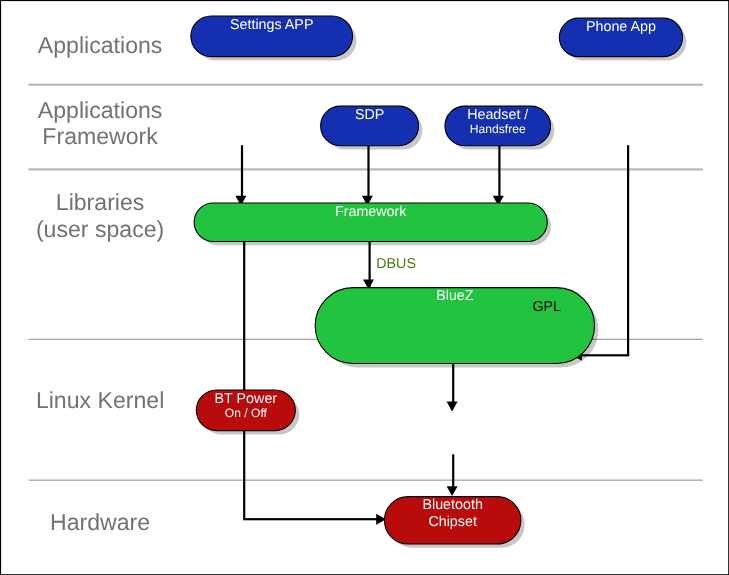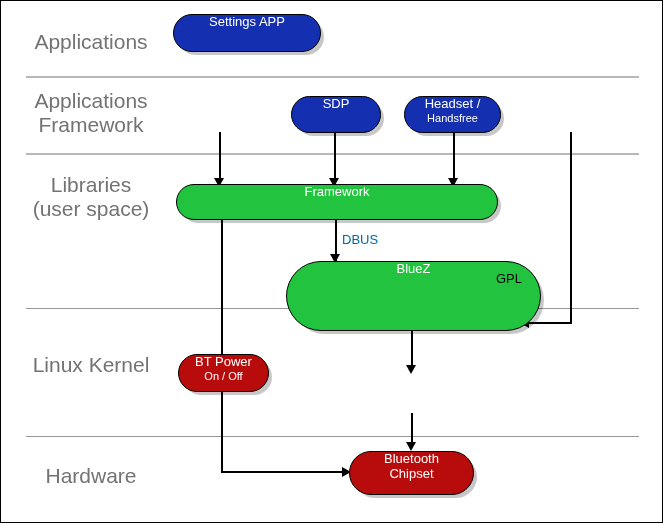--- a/index.html
+++ b/index.html
@@ -47,21 +47,21 @@
   .node .l1{font-size:13px;line-height:1.15;}
   .node .l2{font-size:11px;line-height:1.15;}
   .node.blue{background:#1430b0;}
   .node.green{background:#22c43f;}
   .node.red{background:#b80c0c;}
   .node.green .l1{font-size:13px;}
   .node.wide .l1{font-size:13px;}
   
   .gpl-tag{
     position:absolute;
-    right:18px;top:9px;
+    right:30px;top:9px;
     color:#000000;
     font-size:13px;
   }
   
   .vline{position:absolute;width:0;border-left:2px solid #000000;z-index:2;}
   .hline{position:absolute;height:0;border-top:2px solid #000000;z-index:2;}
   .arrow{position:absolute;width:0;height:0;z-index:3;}
   .arrow.down{
     border-left:5px solid transparent;
     border-right:5px solid transparent;
@@ -72,21 +72,21 @@
     border-bottom:5px solid transparent;
     border-right:9px solid #000000;
   }
   .arrow.right{
     border-top:5px solid transparent;
     border-bottom:5px solid transparent;
     border-left:9px solid #000000;
   }
   .edge-label{
     position:absolute;
-    color:#0369a1;
+    color:#4d7c0f;
     font-size:13px;
     z-index:4;
   }
 </style>
 </head>
 <body>
 
 <div id="canvas">
 
   <div class="divider" style="left:25px;top:75px;width:613px;"></div>
@@ -126,20 +126,23 @@
   <div class="arrow down" style="left:405px;top:441px;"></div>
 
   <div class="vline" style="left:220px;top:218px;height:253px;"></div>
   <div class="hline" style="left:220px;top:470px;width:123px;"></div>
   <div class="arrow right" style="left:341px;top:466px;"></div>
 
   <div class="node blue" style="left:172px;top:13px;width:148px;height:38px;">
     <span class="l1">Settings APP</span>
   </div>
 
+  <div class="node blue" style="left:507px;top:15px;width:113px;height:36px;">
+    <span class="l1">Phone App</span>
+  </div>
 
 
   <div class="node blue" style="left:290px;top:95px;width:90px;height:37px;">
     <span class="l1">SDP</span>
   </div>
 
   <div class="node blue" style="left:403px;top:95px;width:97px;height:37px;">
     <span class="l1">Headset /</span>
     <span class="l2">Handsfree</span>
   </div>

